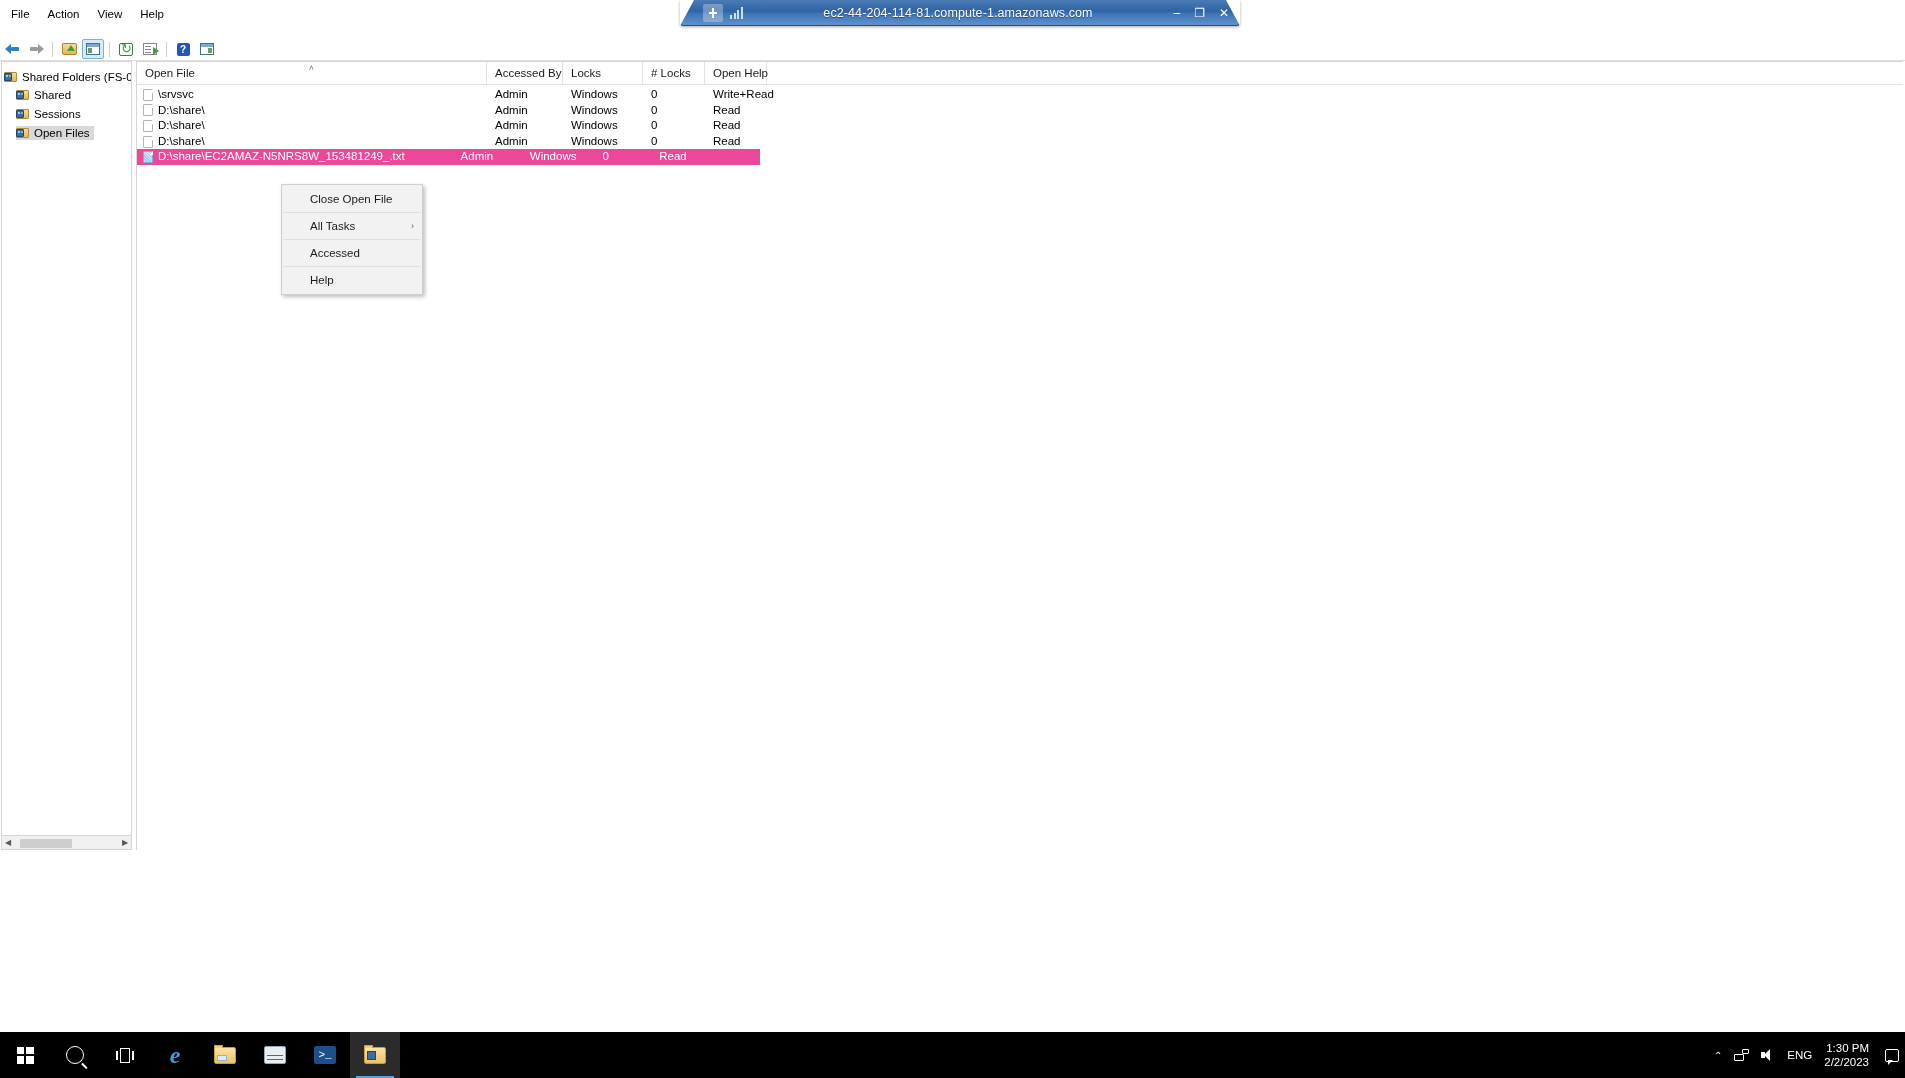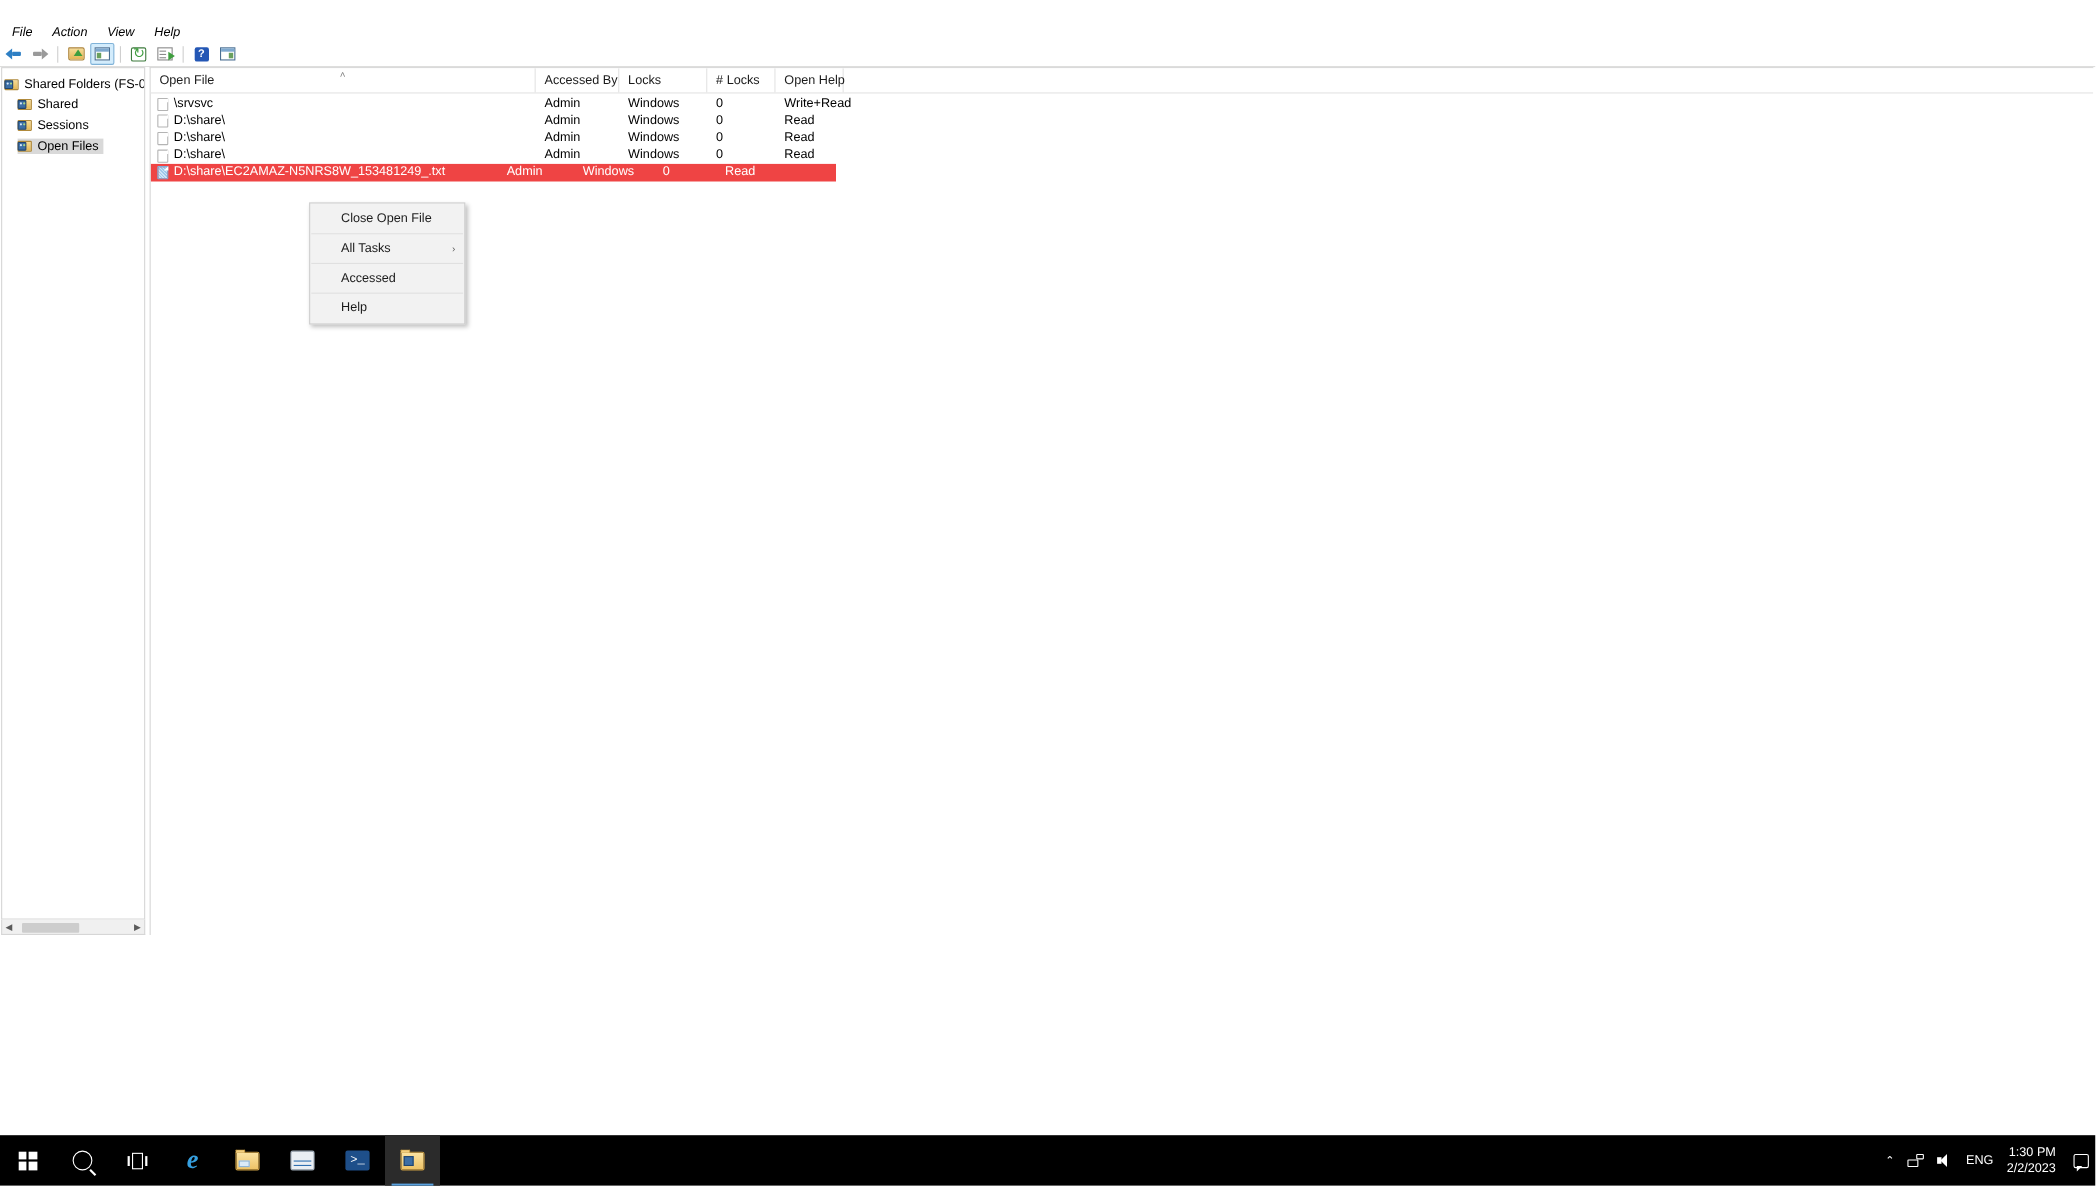--- a/index.html
+++ b/index.html
@@ -99,22 +99,22 @@
     background:#3c6ea5; border:1px solid #21456e; border-radius:1px; box-sizing:border-box;
   }
   .folder-people::after {
     content:""; position:absolute; left:1px; top:1px; width:3px; height:3px;
     border-radius:50%; background:#cfe3f7;
     box-shadow: 3.5px 0 0 #9fd27a;
   }
 
   
   .menubar {
-    position: absolute; left: 0; top: 19px; width: 1475px; height: 19px;
-    display: flex; align-items: flex-end; font-size: 11.5px; color: #000; font-style: italic;
+    position: absolute; left: 0; top: 6px; width: 1475px; height: 19px;
+    display: flex; align-items: flex-start; font-size: 11.5px; color: #000;
   }
   .menubar .mi { padding: 2px 9px; cursor: default; }
   .menubar .mi:first-child { margin-left: 2px; }
 
   
   .toolbar {
     position: absolute; left: 0; top: 38px; width: 1905px; height: 22px;
     display: flex; align-items: center; gap: 0px;
     border-bottom: 1px solid #dededd;
     background: #ffffff;
@@ -215,21 +215,21 @@
     cursor: default;
   }
   .sort-caret {
     position: absolute; left: 50%; top: 2px; transform: translateX(-50%);
     font-size: 9px; color: #7a7a7a; line-height: 9px;
   }
   .lv-row {
     display: flex; height: 15.6px; align-items: center;
     font-size: 11.5px; color: #000; white-space: nowrap; cursor: default;
   }
-  .lv-row.sel { background: #ef4444; color: #ffffff; }
+  .lv-row.sel { background: #ec4899; color: #ffffff; }
   .lv-td { height: 15.6px; line-height: 15.6px; padding-left: 8px; box-sizing: border-box; overflow: hidden; }
   .lv-td.first { display: flex; align-items: center; padding-left: 6px; }
   .file-ico {
     width: 10px; height: 12px; margin-right: 5px; flex: none;
     background: #ffffff; border: 1px solid #b4b4b4; box-sizing: border-box;
     position: relative; border-radius: 1px;
   }
   .file-ico::after {
     content:""; position:absolute; right:-1px; top:-1px;
     width:0;height:0;border-left:4px solid transparent;border-bottom:4px solid #ffffff;
@@ -318,20 +318,40 @@
   .spk-ico::before{content:"";position:absolute;left:0;top:3px;width:4px;height:6px;background:#fff;}
   .spk-ico::after{content:"";position:absolute;left:3px;top:0;width:0;height:0;border-top:6px solid transparent;border-bottom:6px solid transparent;border-right:6px solid #fff;}
   .action-ico { width:14px;height:13px; border:1.4px solid #fff; border-radius:2px; box-sizing:border-box; position:relative;}
   .action-ico::after{content:"";position:absolute;left:2px;bottom:-4px;width:0;height:0;border-top:5px solid #fff;border-right:5px solid transparent;}
 </style>
 </head>
 <body>
 
 <div id="screen">
 
+  <div class="rdp-bar">
+    <div class="rdp-pin">
+      <svg width="12" height="12" viewBox="0 0 12 12" aria-hidden="true">
+        <rect x="2" y="5" width="8" height="2" fill="#ffffff"></rect>
+        <rect x="5" y="1" width="2" height="10" fill="#ffffff"></rect>
+      </svg>
+    </div>
+    <div class="rdp-signal">
+      <i></i>
+        <i></i>
+        <i></i>
+        <i></i>
+    </div>
+    <div class="rdp-title">ec2-44-204-114-81.compute-1.amazonaws.com</div>
+    <div class="rdp-btns">
+      <span>–</span>
+      <span>❐</span>
+      <span>✕</span>
+    </div>
+  </div>
 
 
   <div class="menubar">
     <div class="mi">File</div>
     <div class="mi">Action</div>
     <div class="mi">View</div>
     <div class="mi">Help</div>
   </div>
 
   <div class="toolbar">

